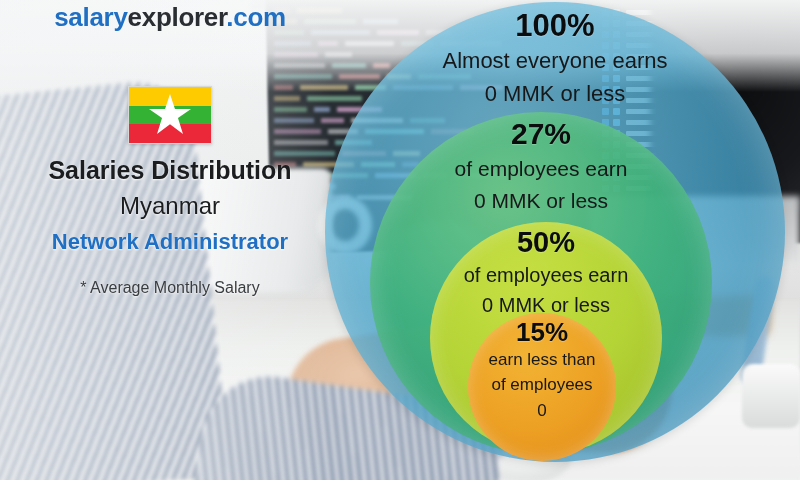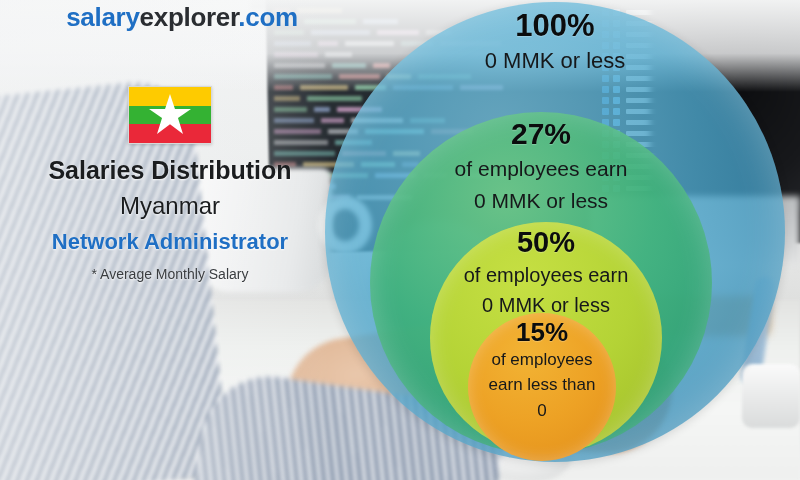--- a/index.html
+++ b/index.html
@@ -159,21 +159,21 @@
     position:absolute; left:0; top:0; width:800px; height:92px;
     background:linear-gradient(180deg,rgba(248,249,249,.97) 0%,rgba(246,247,248,.8) 58%,rgba(246,247,248,0) 100%);
   }
   .bg-left-wash{
     position:absolute; left:0; top:0; width:330px; height:480px;
     background:linear-gradient(90deg,rgba(243,244,245,.55) 0%,rgba(243,244,245,.30) 60%,rgba(243,244,245,0) 100%);
   }
 
   
   #logo{
-    position:absolute; left:12px; top:2px; width:340px; height:34px;
+    position:absolute; left:0; top:2px; width:340px; height:34px;
     text-align:center;
     font-size:26px; font-weight:bold; letter-spacing:-0.3px;
     z-index:20;
     white-space:nowrap;
   }
   #logo .s1{ color:#1f6fc4; }
   #logo .s2{ color:#2a2d31; }
   #logo .s3{ color:#1f6fc4; }
 
   
@@ -202,21 +202,21 @@
   }
   #title-country{
     font-size:24px; font-weight:normal; color:#1b1d1f; margin-top:7px;
     text-shadow:0 1px 2px rgba(255,255,255,.85);
   }
   #title-job{
     font-size:22px; font-weight:bold; color:#1f6fc4; margin-top:9px;
     text-shadow:0 1px 2px rgba(255,255,255,.85);
   }
   #title-note{
-    font-size:14px; color:#3a3d40; margin-top:11px;
+    font-size:16px; color:#3a3d40; margin-top:24px;
     text-shadow:0 1px 2px rgba(255,255,255,.85);
   }
 
   
   #circles{ position:absolute; left:0; top:0; width:800px; height:480px; z-index:15; }
   .bubble{
     position:absolute; border-radius:50%;
     display:flex; flex-direction:column; align-items:center;
   }
   .bubble .pct{
@@ -424,35 +424,36 @@
   <div id="title-main">Salaries Distribution</div>
   <div id="title-country">Myanmar</div>
   <div id="title-job">Network Administrator</div>
   <div id="title-note">* Average Monthly Salary</div>
 </div>
 
 <div id="circles">
 
   <div class="bubble" id="b100">
     <div class="pct">100%</div>
+    <div class="ln">Almost everyone earns</div>
     <div class="ln tight">0 MMK or less</div>
   </div>
 
   <div class="bubble" id="b75">
     <div class="pct">27%</div>
     <div class="ln">of employees earn</div>
     <div class="ln tight">0 MMK or less</div>
   </div>
 
   <div class="bubble" id="b50">
     <div class="pct">50%</div>
     <div class="ln">of employees earn</div>
     <div class="ln tight">0 MMK or less</div>
   </div>
 
   <div class="bubble" id="b25">
     <div class="pct">15%</div>
+    <div class="ln tight">earn less than</div>
     <div class="ln">of employees</div>
-    <div class="ln tight">earn less than</div>
     <div class="ln tight">0</div>
   </div>
 
 </div>
 
 </body></html>

